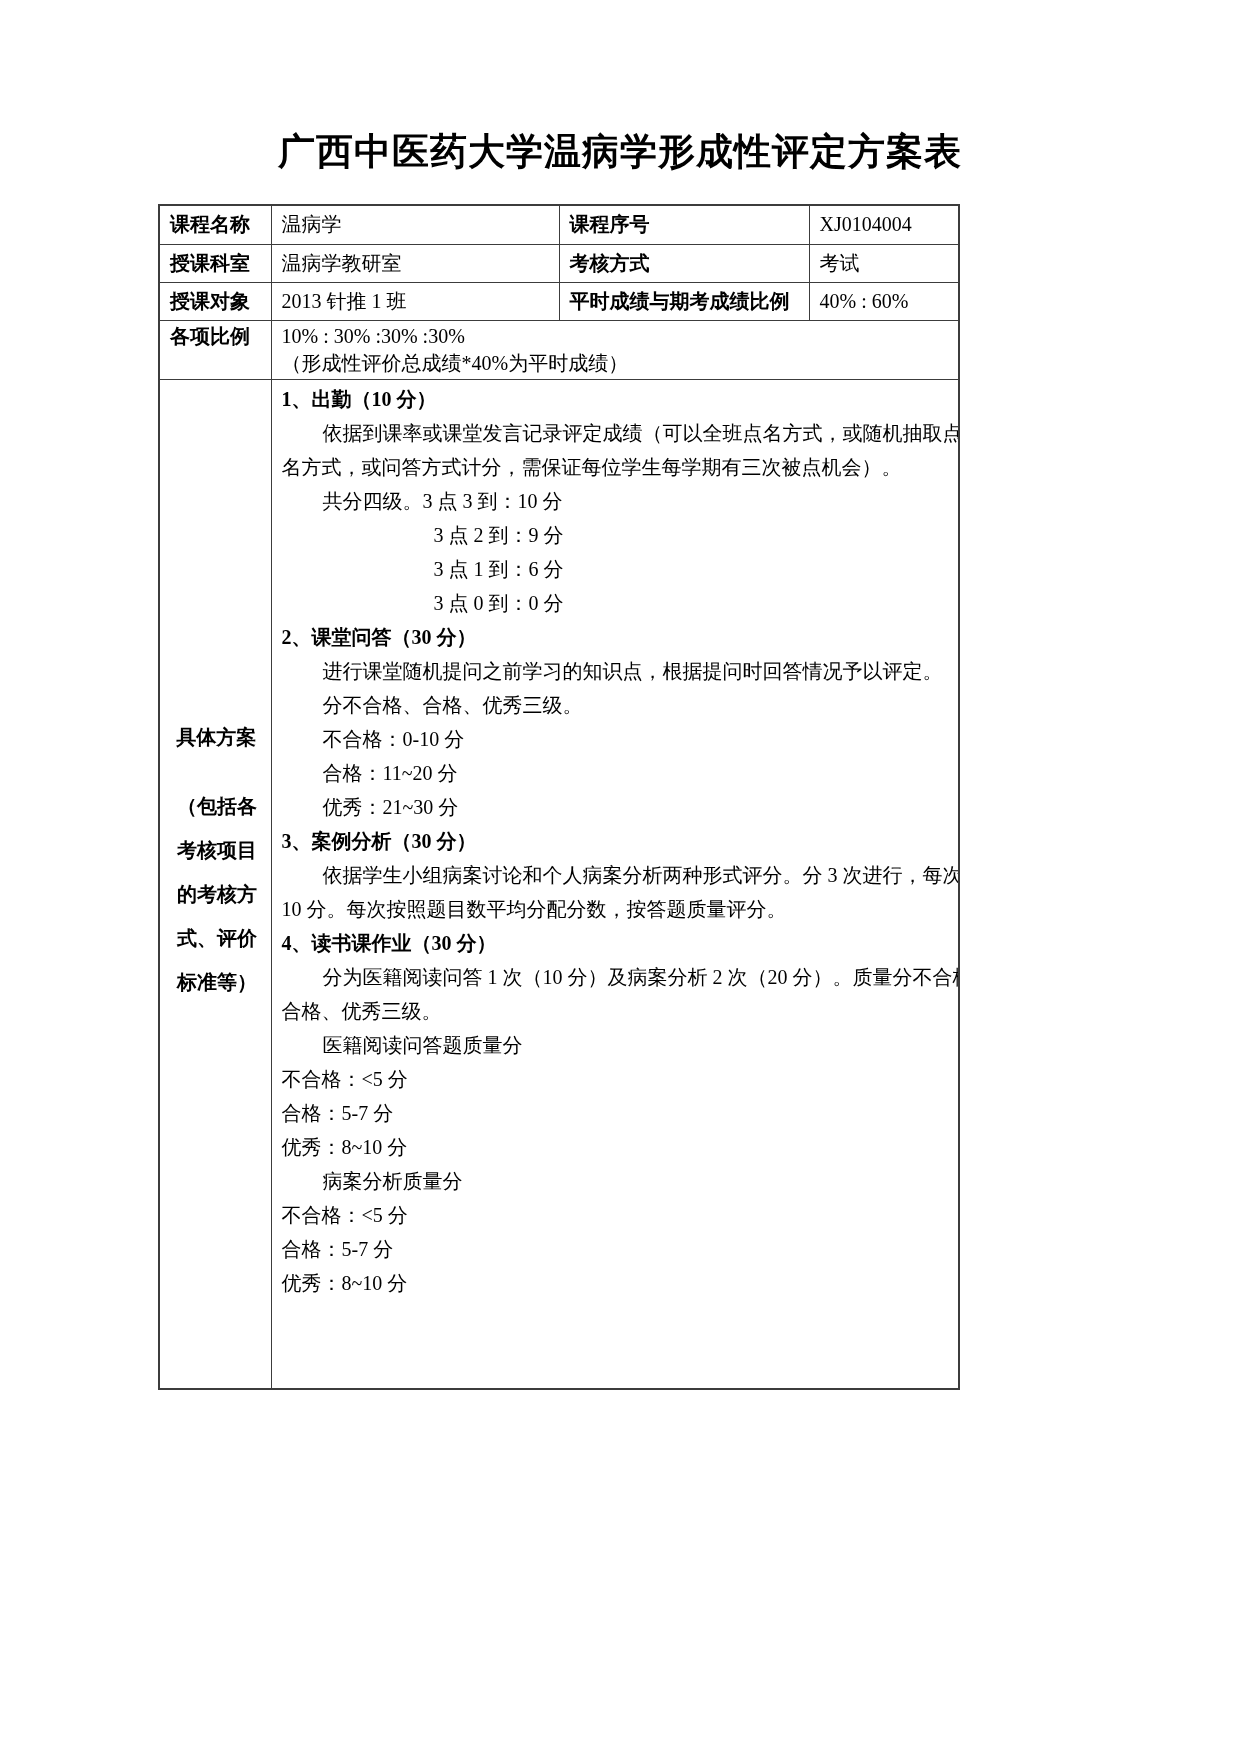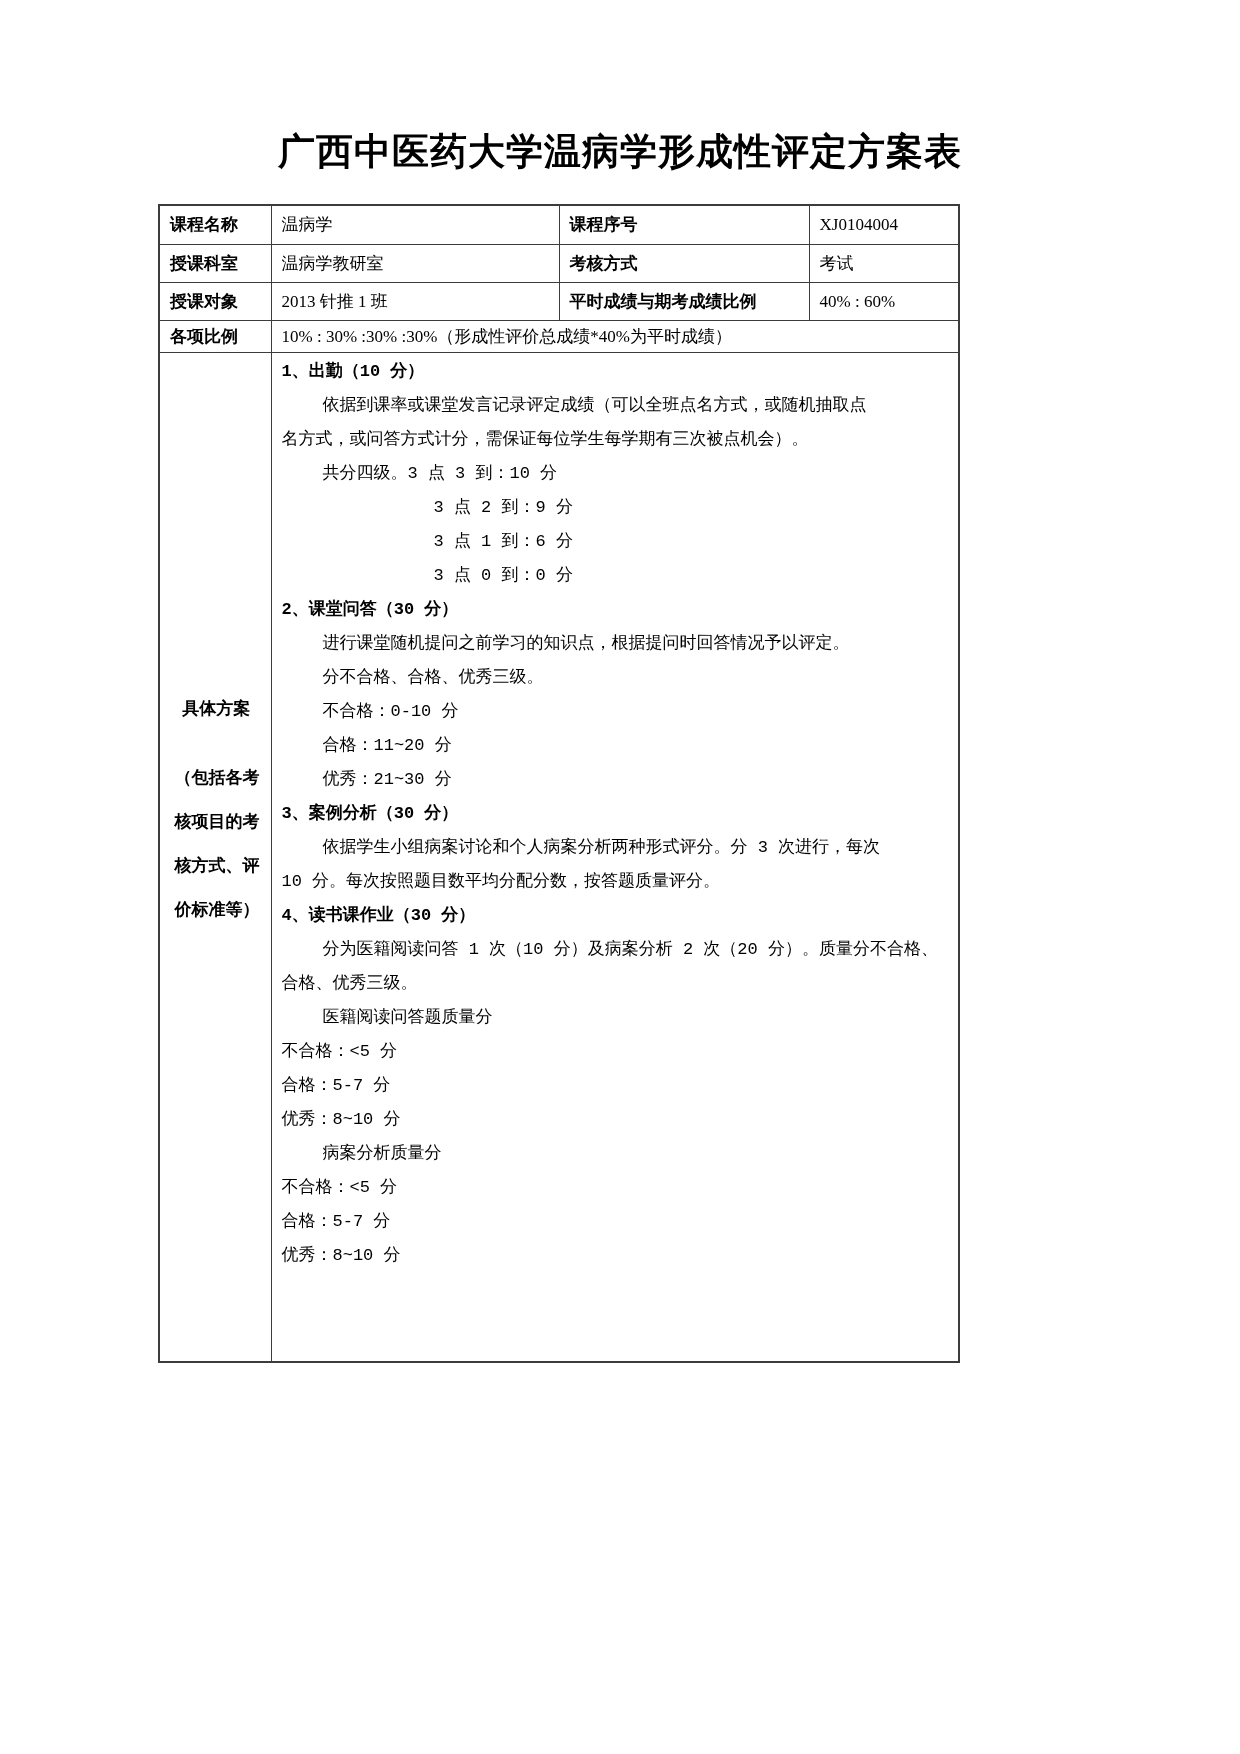--- a/index.html
+++ b/index.html
@@ -27,39 +27,40 @@
     border-collapse: collapse;
     table-layout: fixed;
     margin: 30px 0 0 158px;
     width: 800px;
     border: 2.5px solid #3c3c3c;
   }
   table.main td {
     border: 1.6px solid #3c3c3c;
     vertical-align: top;
     padding: 2px 8px 2px 10px;
-    font-size: 17px;
+    font-size: 20px;
     line-height: 29px;
     overflow: hidden;
   }
   td.lab { font-weight: bold; white-space: nowrap; }
   tr.r1 td { height: 32px; padding-top: 4px; }
   tr.r2 td { height: 54px; padding-top: 4px; }
   tr.r3 td { height: 31px; padding-top: 4px; }
   tr.r4 td { height: 31px; padding-top: 4px; }
   tr.r5 td { height: 25px; padding-top: 2px; line-height: 27px; }
   tr.r6 td { height: 25px; padding-top: 2px; line-height: 27px; }
   .two-line div { line-height: 28px; }
   .ratio-flex {
     display: flex;
     justify-content: flex-start;
     padding-right: 4px;
+    flex-direction: column;
   }
   
-  tr.r7 td { height: 1004px; font-family: Liberation Mono, monospace; }
+  tr.r7 td { height: 1004px; }
   td.scheme-label {
     text-align: center;
     font-weight: bold;
     padding: 0 4px;
   }
   .scheme-label-inner { padding-top: 338px; }
   .scheme-label-main { line-height: 34px; margin-bottom: 30px; }
   .scheme-label-note {
     width: 94px;
     margin: 0 auto;

